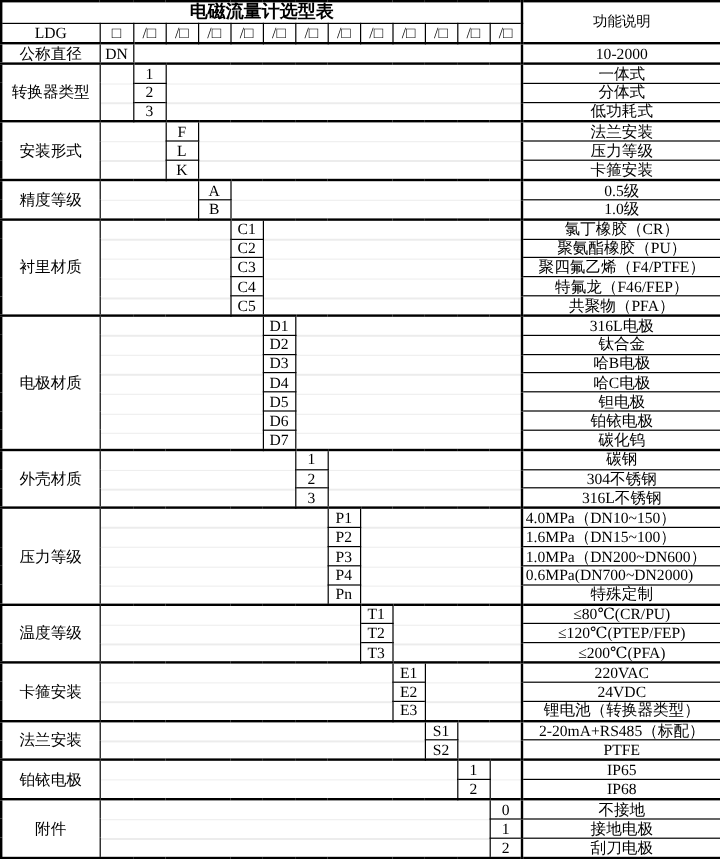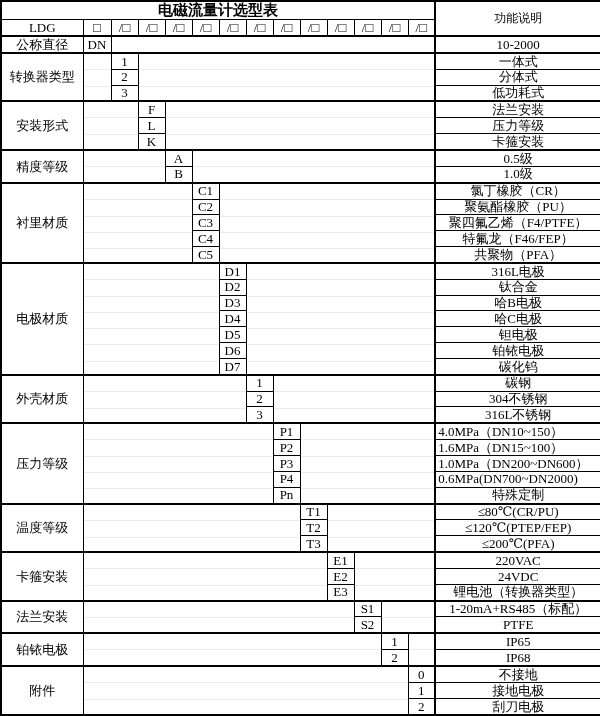--- a/index.html
+++ b/index.html
@@ -247,21 +247,21 @@
 <tr>
   <td>E3</td>
   <td class="fn">锂电池（转换器类型）</td>
 </tr>
 
 <tr>
   <td class="bs" rowspan="2">法兰安装</td>
   <td class="bs x" colspan="10" rowspan="2"></td>
   <td class="bs">S1</td>
   <td class="bs x" colspan="2" rowspan="2"></td>
-  <td class="bs fn">1-20mA+RS485（标配）</td>
+  <td class="bs fn">2-20mA+RS485（标配）</td>
 </tr>
 <tr>
   <td>S2</td>
   <td class="fn">PTFE</td>
 </tr>
 
 <tr>
   <td class="bs" rowspan="2">铂铱电极</td>
   <td class="bs x" colspan="11" rowspan="2"></td>
   <td class="bs">1</td>

